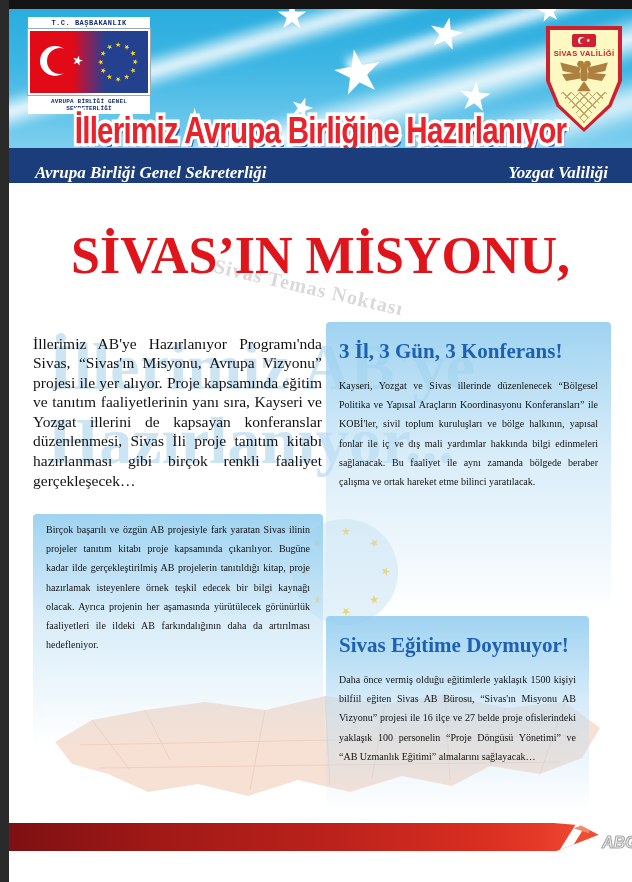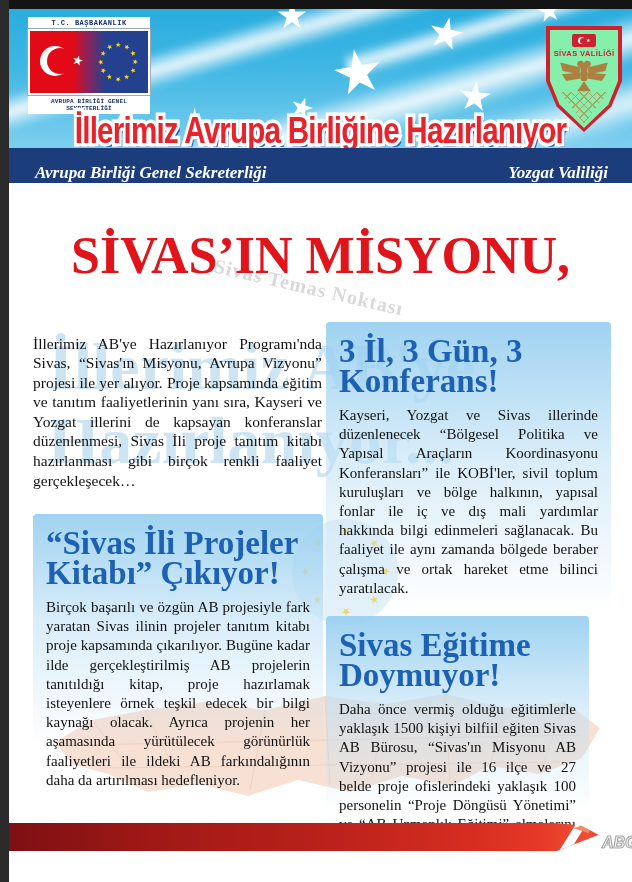--- a/index.html
+++ b/index.html
@@ -40,21 +40,21 @@
   .eu-ring span:nth-child(7){transform:rotate(180deg) translateY(-17px);}
   .eu-ring span:nth-child(8){transform:rotate(210deg) translateY(-17px);}
   .eu-ring span:nth-child(9){transform:rotate(240deg) translateY(-17px);}
   .eu-ring span:nth-child(10){transform:rotate(270deg) translateY(-17px);}
   .eu-ring span:nth-child(11){transform:rotate(300deg) translateY(-17px);}
   .eu-ring span:nth-child(12){transform:rotate(330deg) translateY(-17px);}
 
   
   .shield{position:absolute;left:537px;top:17px;width:76px;height:106px;z-index:3;
         background:#cf2030;clip-path:polygon(0 0,100% 0,100% 52%,86% 76%,50% 100%,14% 76%,0 52%);}
-  .shield-in{position:absolute;left:4px;top:4px;width:68px;height:98px;background:#86efac;
+  .shield-in{position:absolute;left:4px;top:4px;width:68px;height:98px;background:#fef9c3;
         clip-path:polygon(0 0,100% 0,100% 52%,86% 76%,50% 100%,14% 76%,0 52%);text-align:center;}
   .mini-flag{position:relative;width:24px;height:13px;background:#cf2030;margin:4px auto 2px;border-radius:2px;}
   .mini-cres{position:absolute;left:6px;top:3px;width:7px;height:7px;border-radius:50%;background:#fff;}
   .mini-cres-cut{position:absolute;left:8px;top:4px;width:6px;height:6px;border-radius:50%;background:#cf2030;}
   .mini-star{position:absolute;left:14px;top:3px;color:#fff;font-size:5px;font-family:"DejaVu Sans",sans-serif;}
   .shield-title{color:#cf2030;font-weight:bold;font-size:7.5px;letter-spacing:.4px;font-family:"Liberation Sans",sans-serif;}
   .lattice{position:absolute;left:10px;top:62px;width:48px;height:32px;opacity:.8;
         background:repeating-linear-gradient(45deg,#b98f52 0 1px,transparent 1px 6px),
                    repeating-linear-gradient(-45deg,#b98f52 0 1px,transparent 1px 6px);
         clip-path:polygon(0 0,100% 0,50% 100%);}
@@ -91,22 +91,22 @@
   .wm-eu i:nth-child(8){transform:rotate(315deg) translateY(-40px);}
   .wm-map{position:absolute;left:20px;top:650px;z-index:0;opacity:.6;}
 
   
   .main-title{position:absolute;left:9px;top:198px;width:623px;text-align:center;z-index:2;
       color:#e0151c;font-weight:bold;font-size:52px;line-height:46px;font-family:"Liberation Serif",serif;}
   .intro{position:absolute;left:33px;top:318px;width:289px;z-index:2;
       font-size:15.5px;line-height:19.6px;text-align:justify;color:#111;}
   .box{position:absolute;z-index:1;border-radius:4px;box-sizing:border-box;padding:6px 13px 12px;
       background:linear-gradient(180deg,rgba(146,205,239,.88) 0%,rgba(190,224,245,.6) 45%,rgba(255,255,255,0) 100%);}
-  .box h2{margin:8px 0 10px;color:#1d61b4;font-weight:bold;font-size:33px;line-height:30px;font-family:"Liberation Serif",serif;}
-  .box p{margin:0;font-size:15px;line-height:19.2px;text-align:justify;color:#111;}
+  .box h2{margin:8px 0 10px;color:#1d61b4;font-weight:bold;font-size:21px;line-height:30px;font-family:"Liberation Serif",serif;}
+  .box p{margin:0;font-size:10px;line-height:19.2px;text-align:justify;color:#111;}
   .box1{left:326px;top:322px;width:285px;height:292px;}
   .box2{left:33px;top:514px;width:290px;height:232px;}
   .box3{left:326px;top:616px;width:263px;height:196px;}
 
   
   .ribbon{position:absolute;left:9px;top:823px;width:592px;height:28px;z-index:2;
       background:linear-gradient(90deg,#7d1013 0%,#a01916 25%,#bb221b 55%,#d62d20 78%,#e63a28 90%,#ef4c33 97%);
       clip-path:polygon(0 0,92% 0,96.5% 8%,99.6% 42%,96.5% 68%,92.5% 100%,0 100%);}
   .ribbon-slash{position:absolute;right:24px;top:-2px;width:9px;height:34px;background:#fff;
       transform:rotate(32deg);}
@@ -225,21 +225,20 @@
   </h1>
 
   <p class="intro">İllerimiz AB'ye Hazırlanıyor Programı'nda Sivas, “Sivas'ın Misyonu, Avrupa Vizyonu” projesi ile yer alıyor. Proje kapsamında eğitim ve tanıtım faaliyetlerinin yanı sıra, Kayseri ve Yozgat illerini de kapsayan konferanslar düzenlenmesi, Sivas İli proje tanıtım kitabı hazırlanması gibi birçok renkli faaliyet gerçekleşecek…</p>
 
   <section class="box box1">
     <h2>3 İl,  3 Gün,  3 Konferans!</h2>
     <p>Kayseri, Yozgat ve Sivas illerinde düzenlenecek “Bölgesel Politika ve Yapısal Araçların Koordinasyonu Konferansları” ile KOBİ'ler, sivil toplum kuruluşları ve bölge halkının, yapısal fonlar ile iç ve dış mali yardımlar hakkında bilgi edinmeleri sağlanacak. Bu faaliyet ile aynı zamanda bölgede beraber çalışma ve ortak hareket etme bilinci yaratılacak.</p>
   </section>
 
   <section class="box box2">
-    <h2>“Sivas İli Projeler Kitabı” Çıkıyor!</h2>
     <p>Birçok başarılı ve özgün AB projesiyle fark yaratan Sivas ilinin projeler tanıtım kitabı proje kapsamında çıkarılıyor. Bugüne kadar ilde gerçekleştirilmiş AB projelerin tanıtıldığı kitap, proje hazırlamak isteyenlere örnek teşkil edecek bir bilgi kaynağı olacak. Ayrıca projenin her aşamasında yürütülecek görünürlük faaliyetleri ile ildeki AB farkındalığının daha da artırılması hedefleniyor.</p>
   </section>
 
   <section class="box box3">
     <h2>Sivas Eğitime Doymuyor!</h2>
     <p>Daha önce vermiş olduğu eğitimlerle yaklaşık 1500 kişiyi bilfiil eğiten Sivas AB Bürosu, “Sivas'ın Misyonu AB Vizyonu” projesi ile 16 ilçe ve 27 belde proje ofislerindeki yaklaşık 100 personelin “Proje Döngüsü Yönetimi” ve “AB Uzmanlık Eğitimi” almalarını sağlayacak…</p>
   </section>
 
   <div class="ribbon">
     <span class="ribbon-slash"></span>

